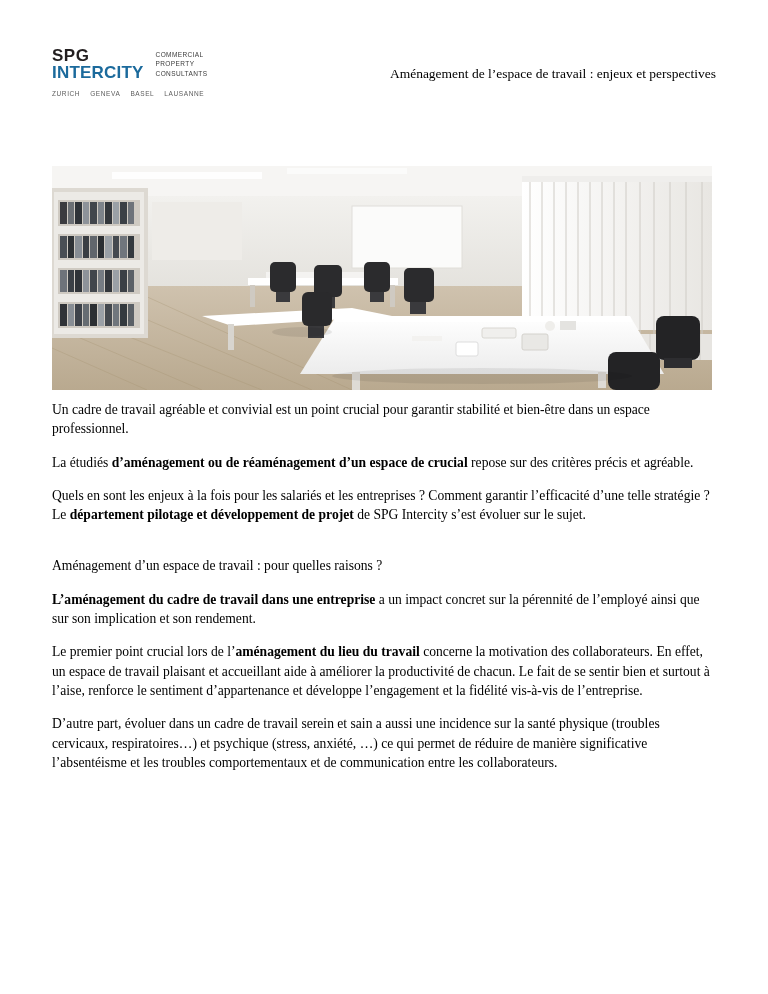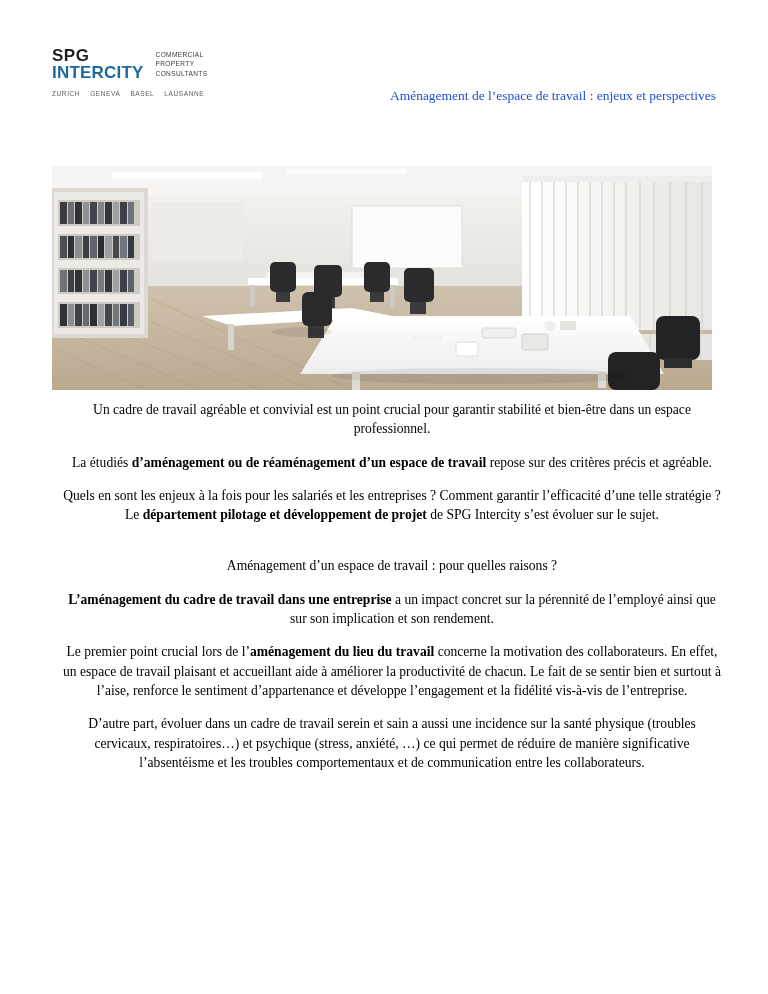--- a/index.html
+++ b/index.html
@@ -88,45 +88,44 @@
   }
   .logo-cities span { margin-right: 10px; }
 
   .doc-title {
     position: absolute;
     left: 210px;
     right: 0;
     top: 18px;
     text-align: right;
     font-size: 13.5px;
-    color: #1d4ed8;
-    margin-top: 22px;
+    color: #000000;
   }
 
   
   .hero {
     position: absolute;
     left: 52px;
     top: 166px;
     width: 660px;
     height: 224px;
     overflow: hidden;
     background: #d8d6d2;
   }
   .hero svg { display: block; }
 
   
   .body-copy {
     position: absolute;
-    left: 60px;
+    left: 52px;
     top: 400px;
     width: 664px;
     font-size: 13.6px;
     line-height: 1.42;
-    text-align: center;
+    text-align: left;
   }
   .body-copy p {
     margin: 0 0 14px 0;
   }
   .body-copy p.spaced-top {
     margin-top: 32px;
   }
   .body-copy strong { font-weight: bold; }
   .section-heading {
     font-weight: normal;
@@ -337,21 +336,21 @@
     </svg>
   </div>
 
   <div class="body-copy">
 
     <p>
       <span>Un cadre de travail agréable et convivial est un point crucial pour garantir stabilité et bien-être dans un espace professionnel.</span>
     </p>
 
     <p>
-      <span>La étudiés </span><strong>d’aménagement ou de réaménagement d’un espace de travail</strong><span> repose sur des critères précis et agréable.</span>
+      <span>La étudiés </span><strong>d’aménagement ou de réaménagement d’un espace de crucial</strong><span> repose sur des critères précis et agréable.</span>
     </p>
 
     <p>
       <span>Quels en sont les enjeux à la fois pour les salariés et les  entreprises ? Comment garantir l’efficacité d’une telle stratégie ? Le </span><strong>département pilotage et développement de projet</strong><span> de SPG Intercity s’est évoluer sur le sujet.</span>
     </p>
 
     <p class="section-heading spaced-top">Aménagement d’un espace de travail : pour quelles raisons ?</p>
 
     <p>
       <strong>L’aménagement du cadre de travail dans une entreprise</strong><span> a un impact concret sur la pérennité de l’employé ainsi que sur son implication et son rendement.</span>

